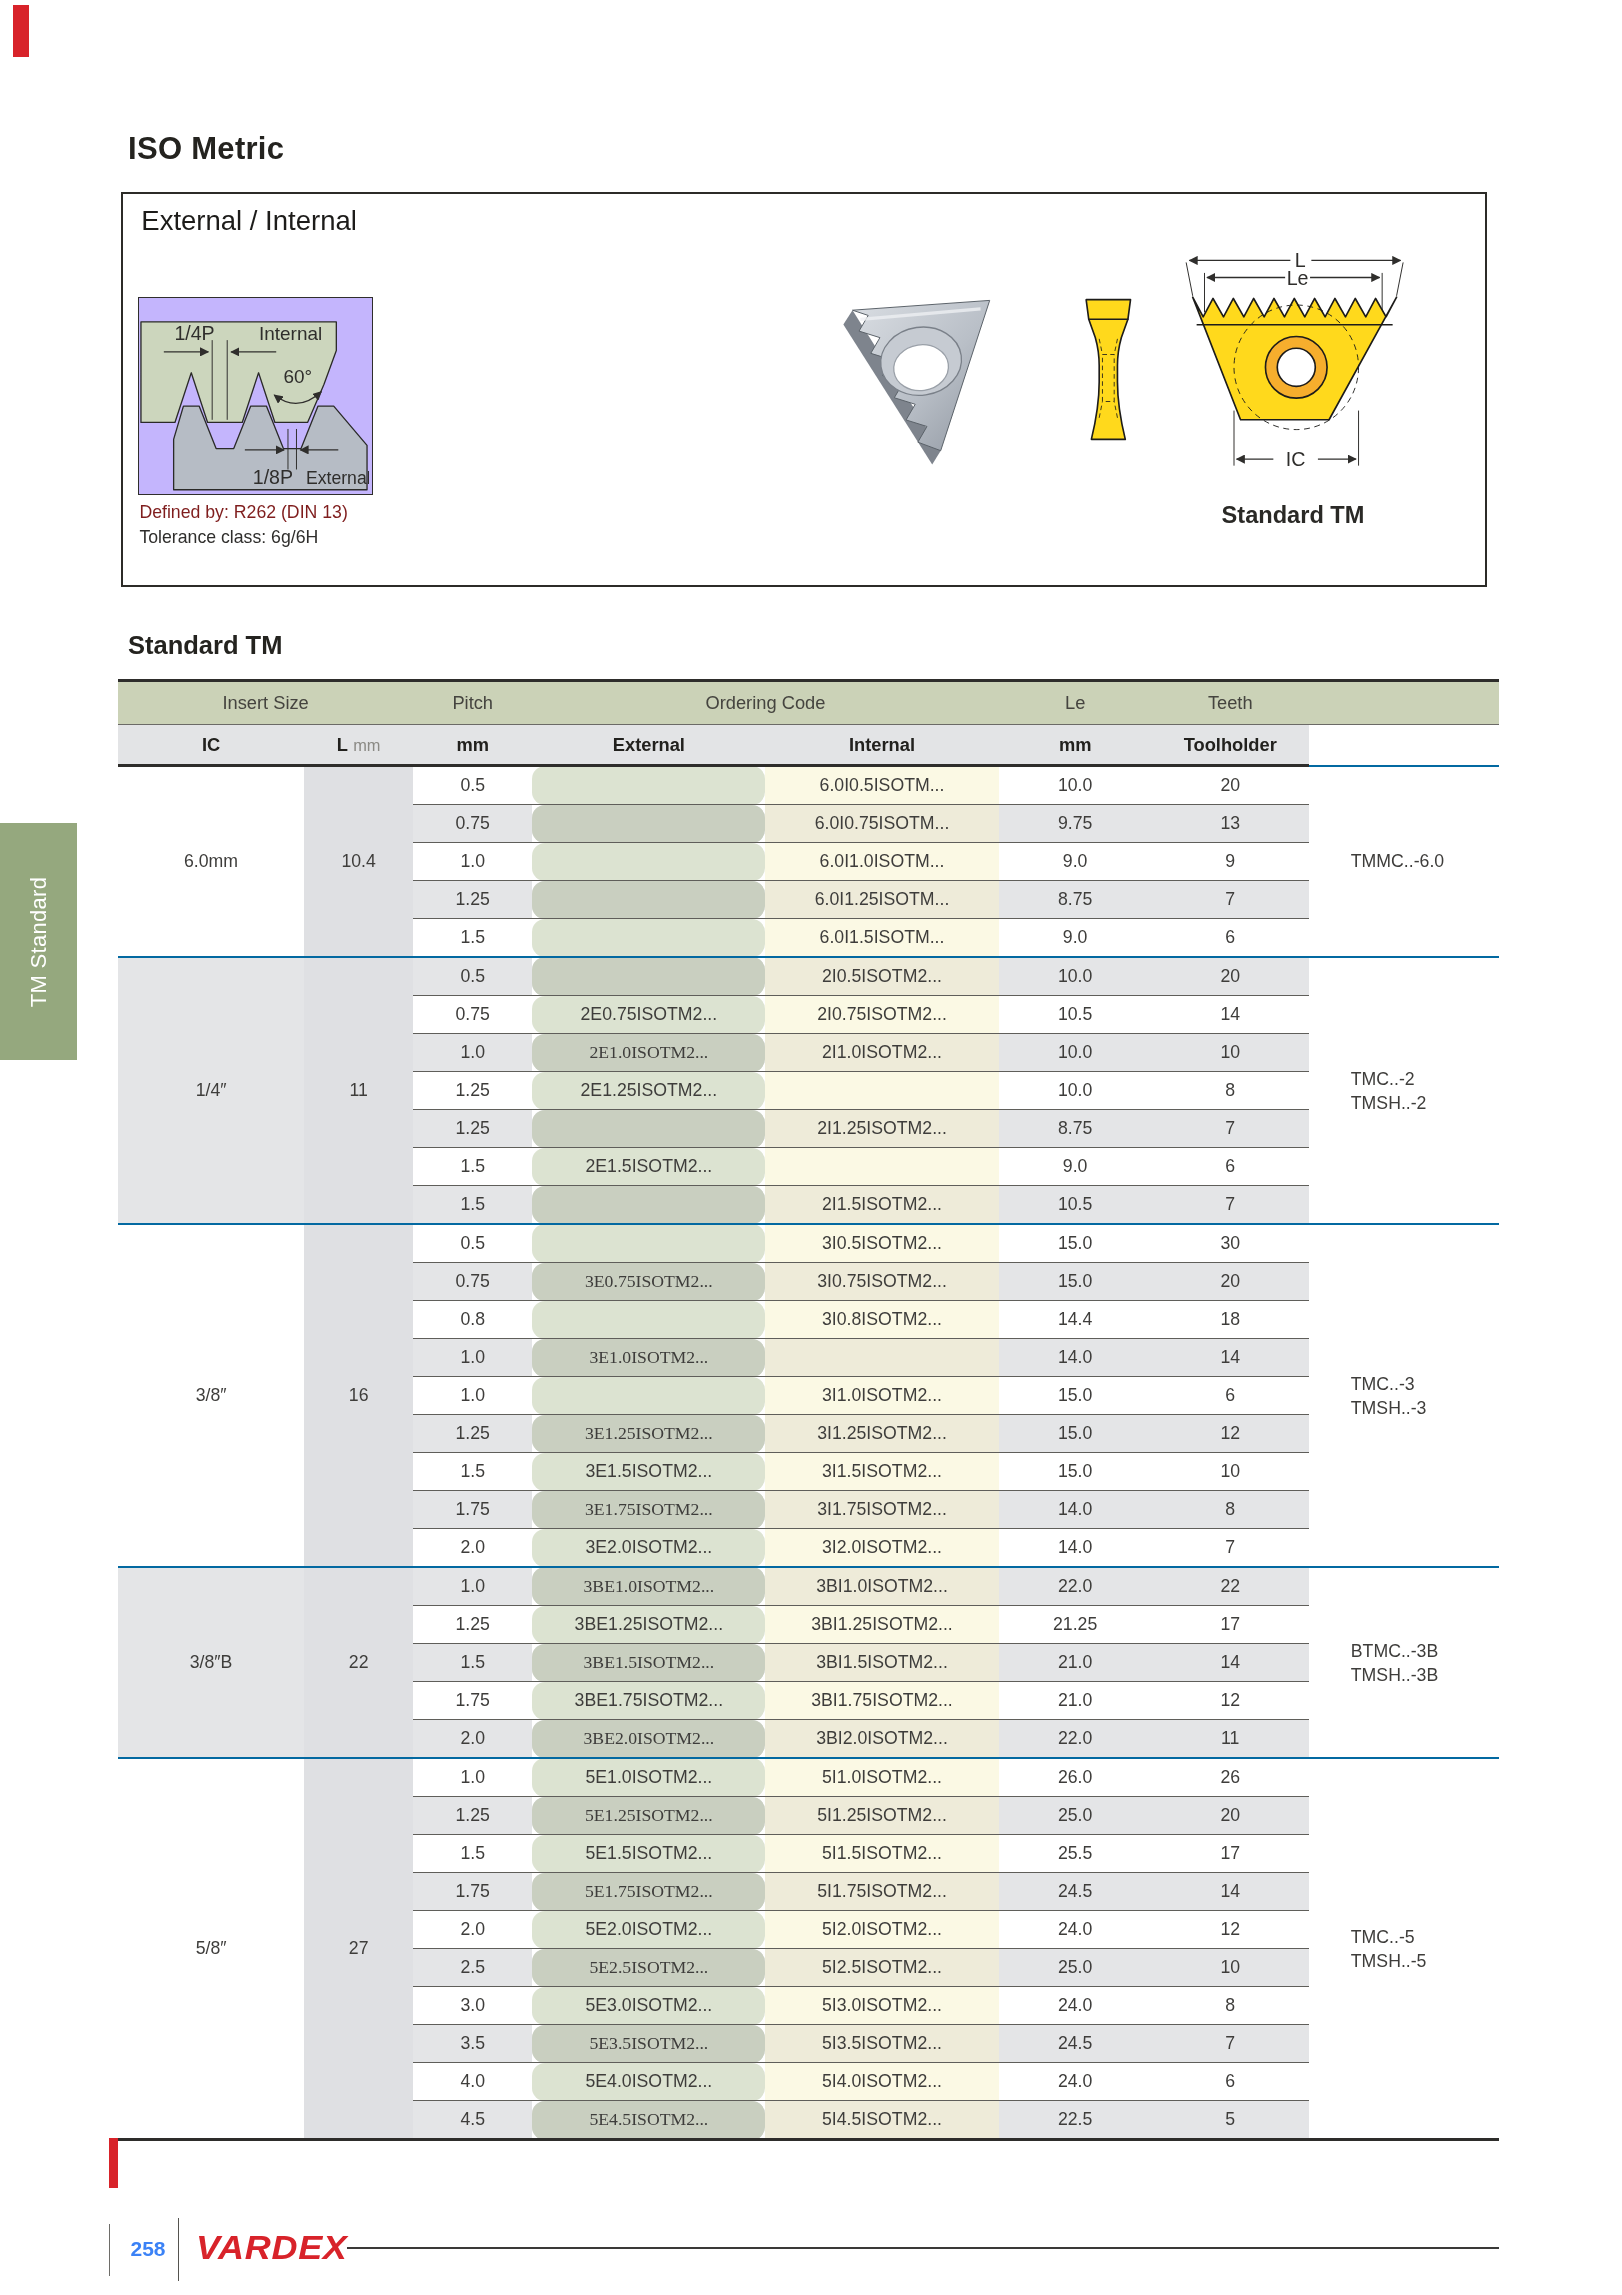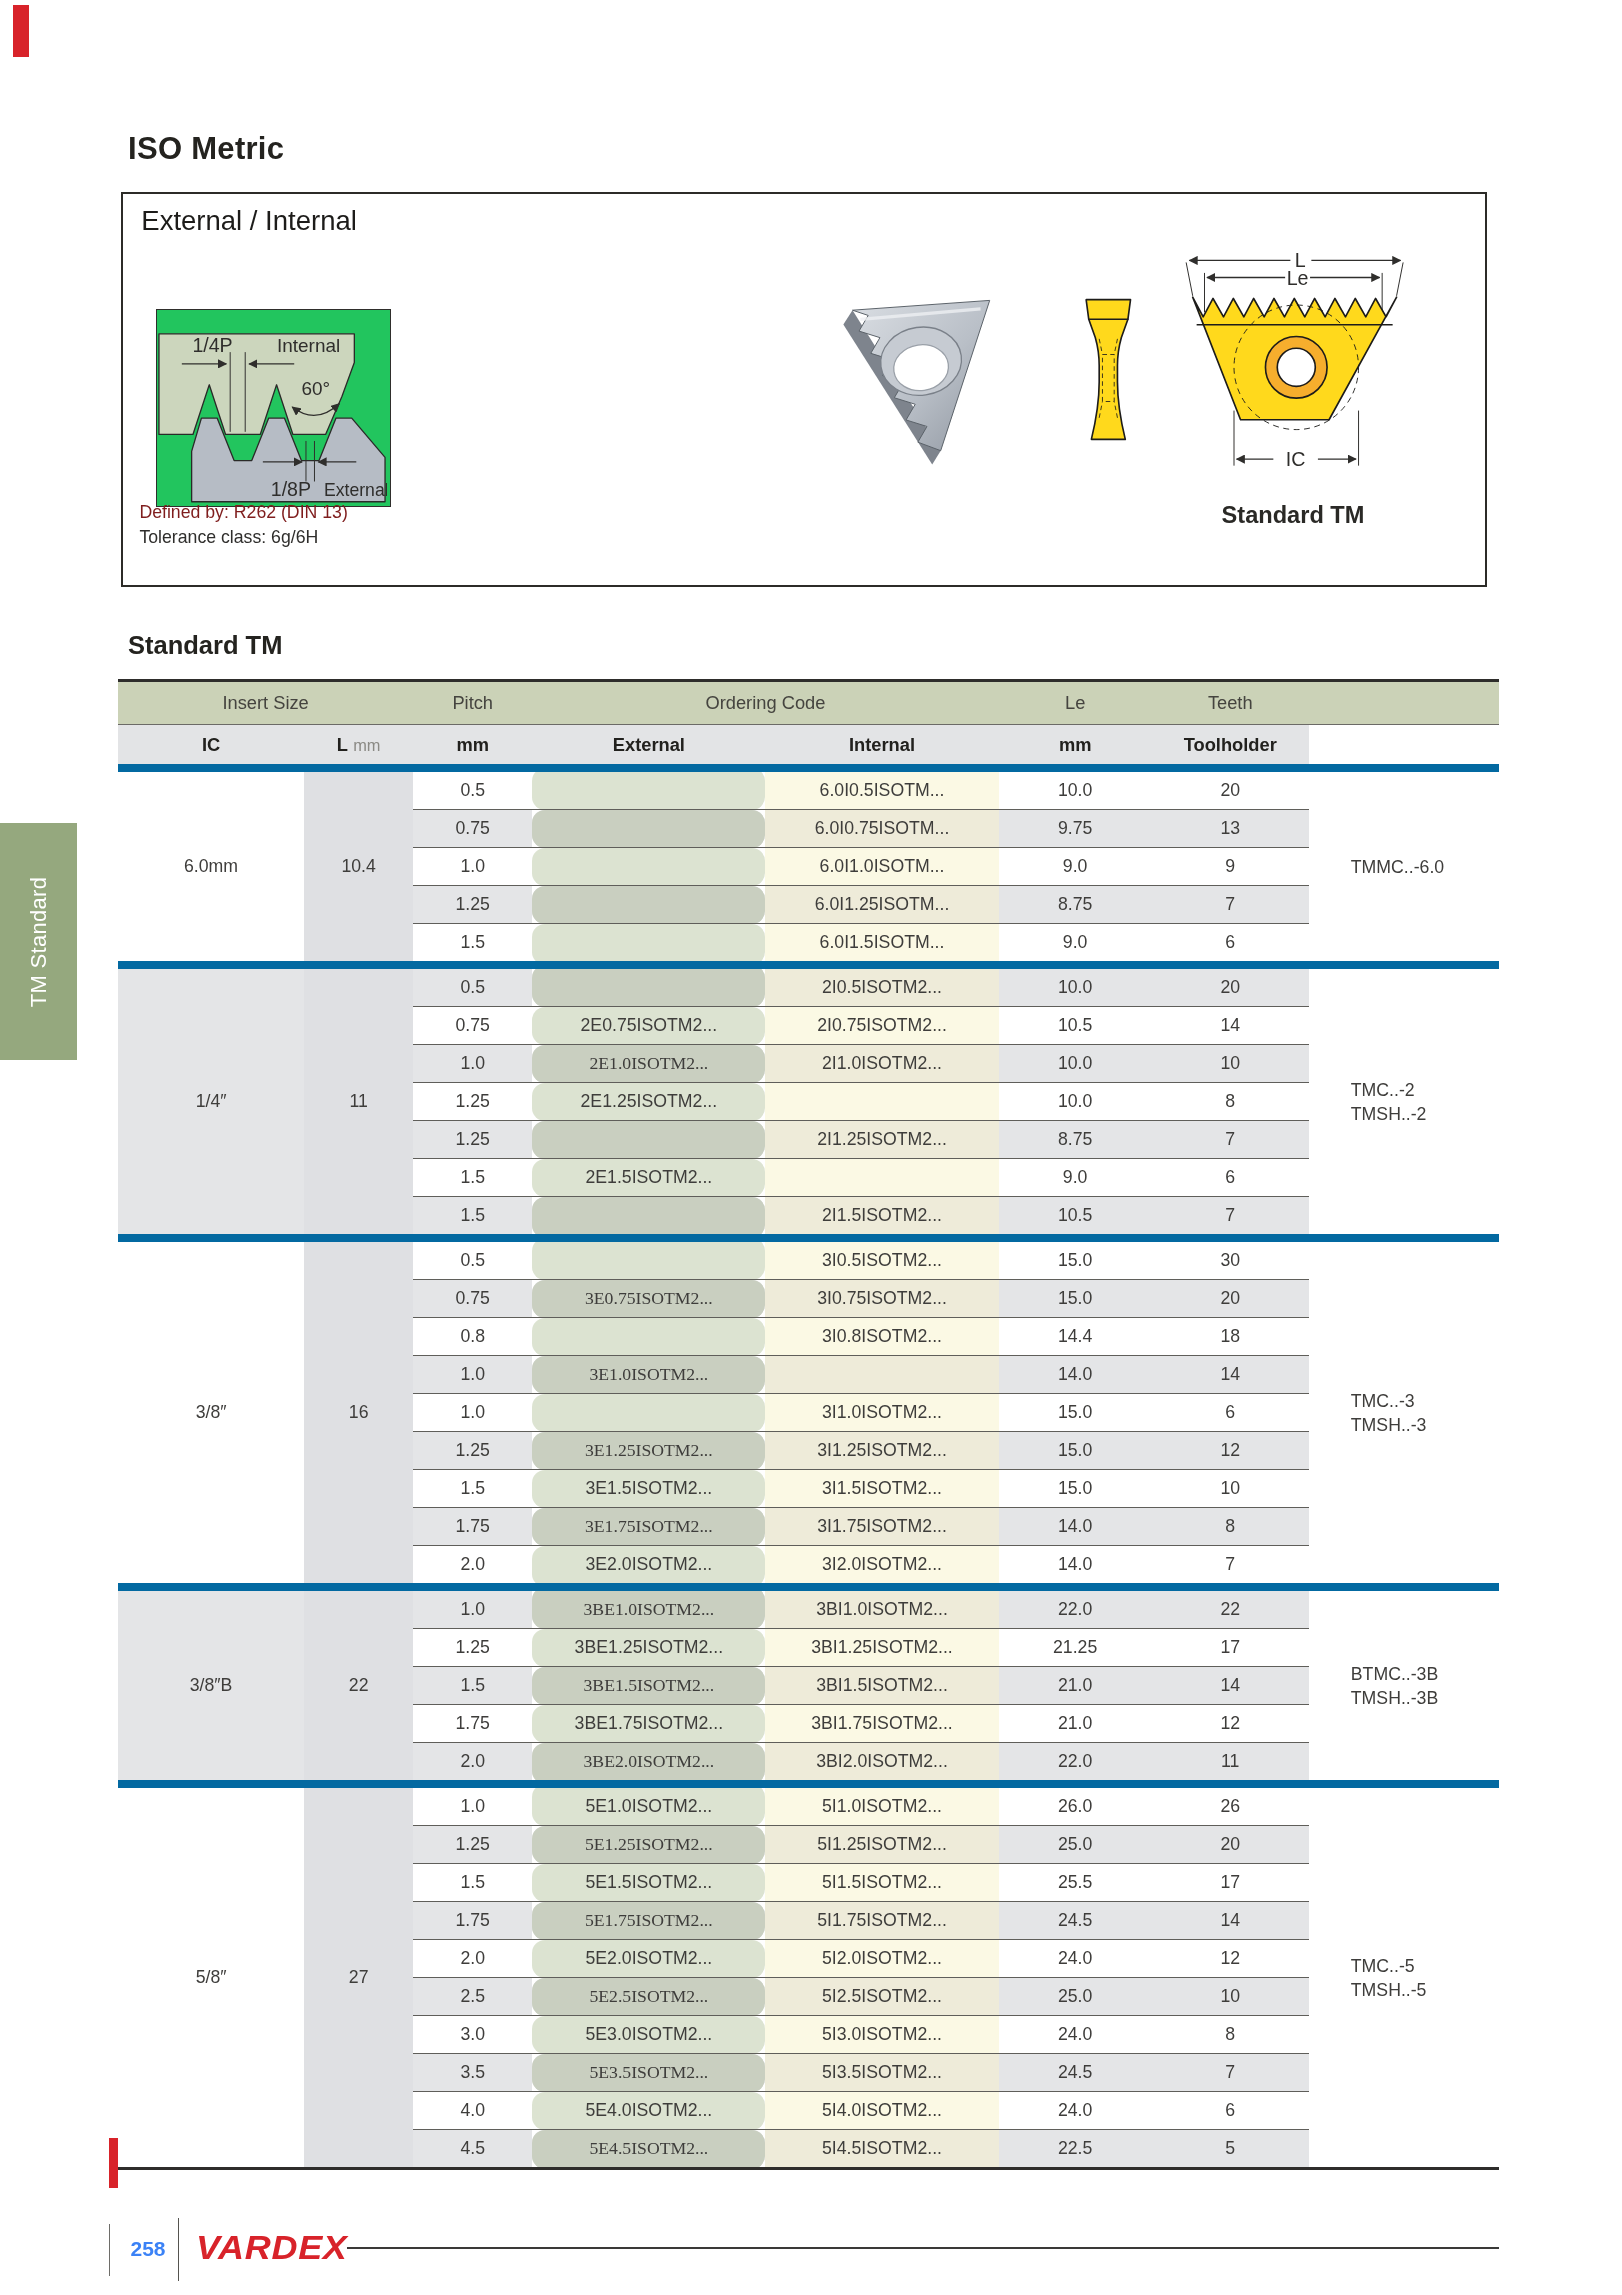--- a/index.html
+++ b/index.html
@@ -10,21 +10,21 @@
   
   .red-corner{left:13px;top:5.2px;width:15.7px;height:52px;background:var(--accent,#d8232a);}
 
   
   .page-title{left:128px;top:131px;font-size:31px;font-weight:800;color:#24231f;letter-spacing:0.3px;}
   .section-heading{left:128px;top:631px;font-size:25.5px;font-weight:800;color:#24231f;}
 
   
   .panel{left:121px;top:192px;width:1362px;height:391px;border:2.6px solid #2c2b28;background:#fff;}
   .panel-label{left:18.3px;top:10.5px;font-size:27.5px;color:#1d1c1a;}
-  .thread-box{left:33px;top:103px;width:233px;height:196px;border:1.3px solid #2f2e2c;background:#22c55e;margin-top:12px;}
+  .thread-box{left:15px;top:103px;width:233px;height:196px;border:1.3px solid #2f2e2c;background:#c4b5fd;}
   .defined-line{left:16.4px;top:308px;font-size:17.7px;color:#7f1d1d;}
   .tolerance-line{left:16.4px;top:333px;font-size:17.7px;color:#2f2e2c;}
   .insert3d{left:664px;top:77px;}
   .sideview{left:954px;top:103px;}
   .frontview{left:1052px;top:54px;}
   .insert-caption{left:1052px;top:308px;width:236px;text-align:center;font-size:23.6px;font-weight:700;color:#2a2926;}
 
   svg text{font-family:"Liberation Sans",sans-serif;fill:#2f2e2c;}
 
   
@@ -38,21 +38,21 @@
   .tm-table thead .unit{font-weight:400;color:#8b8a85;font-size:16.4px;margin-left:5.2px;}
   .tm-table tbody td{height:37px;color:#3e3d3b;}
   .tm-table tbody tr.gray{background:var(--stripe,#e4e5e7);}
   .tm-table td.colL{background:var(--lband,#dfe0e3);}
   .tm-table td.ext{background:var(--ext,#dce3d1);border-radius:13px;}
   .tm-table tr.gray td.ext{background:var(--extd,#c9cfc0);font-family:Liberation Serif, serif;}
   .tm-table td.int{background:var(--int,#fbf9e4);}
   .tm-table tr.gray td.int{background:var(--intd,#eeebd9);}
   .tm-table td.thc{background:#fff;text-align:left;padding-left:42px;line-height:24px;margin-top:34px;}
   .tm-table tbody tr:not(.gstart) td.rowline{border-top:1.3px solid #5f5e5a;}
-  .tm-table tbody tr.gstart td{border-top:8px solid #0369a1;}
+  .tm-table tbody tr.gstart td{border-top:2px solid #0369a1;}
 
   
   .note-accent{left:109px;top:2138px;width:8.5px;height:50px;background:var(--accent,#d8232a);}
   .note-bar{left:118px;top:2138px;width:1381px;height:50px;background:#e3e4e6;}
   .note-text{position:absolute;left:29.4px;top:0;height:50px;line-height:50px;font-size:17.7px;color:#3e3d3b;white-space:nowrap;}
   .note-text b{color:#1d1c1b;}
 
   
   .pgline1{left:109px;top:2224px;width:1.3px;height:52px;background:#6e6d69;}
   .pgline2{left:178px;top:2218px;width:1.3px;height:63px;background:#55544f;}

